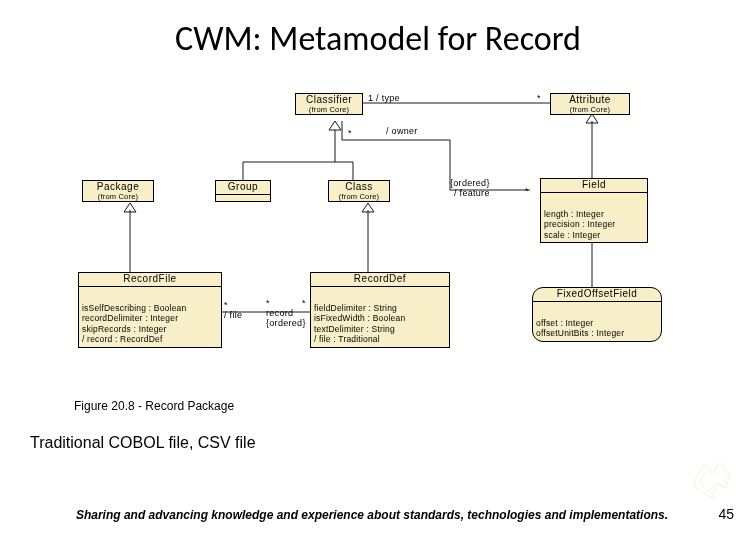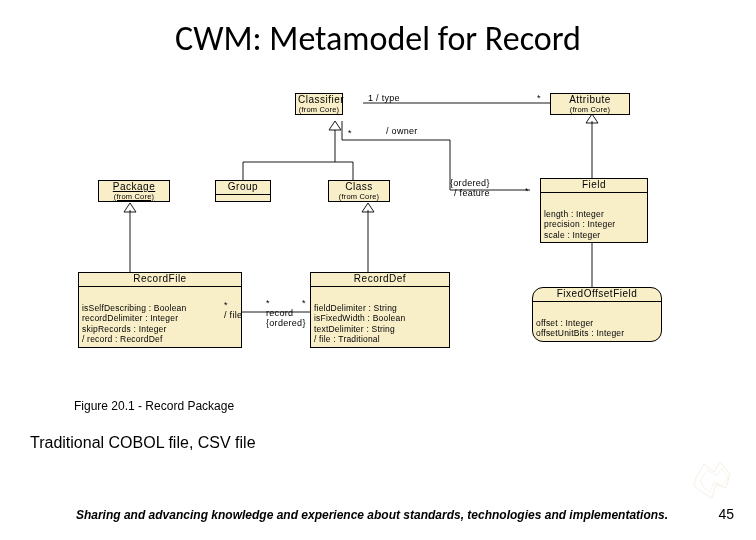--- a/index.html
+++ b/index.html
@@ -56,35 +56,35 @@
 
       <line x1="298" y1="182" x2="298" y2="120"></line>
       <path d="M298 113 L292 122 L304 122 Z" fill="#fff"></path>
 
       <line x1="522" y1="197" x2="522" y2="135"></line>
       <path d="M522 128 L516 137 L528 137 Z" fill="#fff"></path>
 
       <line x1="152" y1="222" x2="240" y2="222"></line>
     </svg>
 
-    <div class="box" style="left:225px; top:3px; width:48px;">
+    <div class="box" style="left:225px; top:3px; width:68px;">
       <div class="hdr">
         <div class="name">Classifier</div>
         <div class="from">(from Core)</div>
       </div>
     </div>
 
     <div class="box" style="left:480px; top:3px; width:80px;">
       <div class="hdr">
         <div class="name">Attribute</div>
         <div class="from">(from Core)</div>
       </div>
     </div>
 
-    <div class="box" style="left:28px; top:90px; width:72px;text-decoration:underline;">
+    <div class="box" style="left:12px; top:90px; width:72px;">
       <div class="hdr">
         <div class="name">Package</div>
         <div class="from">(from Core)</div>
       </div>
     </div>
 
     <div class="box" style="left:145px; top:90px; width:56px;">
       <div class="hdr">
         <div class="name">Group</div>
       </div>
@@ -104,21 +104,21 @@
         <div class="name">Field</div>
       </div>
       <div class="sep"></div>
       <div class="attrs">
         <div>length : Integer</div>
         <div>precision : Integer</div>
         <div>scale : Integer</div>
       </div>
     </div>
 
-    <div class="box" style="left:8px; top:182px; width:164px;">
+    <div class="box" style="left:8px; top:182px; width:144px;">
       <div class="hdr">
         <div class="name">RecordFile</div>
       </div>
       <div class="sep"></div>
       <div class="attrs">
         <div>isSelfDescribing : Boolean</div>
         <div>recordDelimiter : Integer</div>
         <div>skipRecords : Integer</div>
         <div>/ record : RecordDef</div>
       </div>
@@ -156,21 +156,21 @@
 / feature</div>
     <div class="lbl" style="left:455px; top:96px;">*</div>
     <div class="lbl" style="left:154px; top:210px; white-space:pre;">*
 / file</div>
     <div class="lbl" style="left:196px; top:208px; white-space:pre; text-align:left;">*
 record
 {ordered}</div>
     <div class="lbl" style="left:232px; top:208px;">*</div>
   </div>
 
-  <div class="caption">Figure 20.1 - Record Package</div>
+  <div class="caption">Figure 20.8 - Record Package</div>
   <div class="subtitle">Traditional COBOL file, CSV file</div>
 
   <svg class="logo" width="46" height="44" viewBox="0 0 46 44">
     <path d="M6 20 L14 6 L24 14 L30 4 L40 16 L36 30 L26 26 L22 40 L12 34 L4 28 Z" fill="none" stroke="#c7a06a" stroke-width="0.7"></path>
     <path d="M10 22 L18 12 L26 18 L32 10 L38 20 L32 28 L24 24 L20 34 L14 30 Z" fill="none" stroke="#c7a06a" stroke-width="0.5"></path>
   </svg>
 
   <div class="footer">Sharing and advancing knowledge and experience about standards, technologies and implementations.</div>
   <div class="pagenum">45</div>
 </div>

